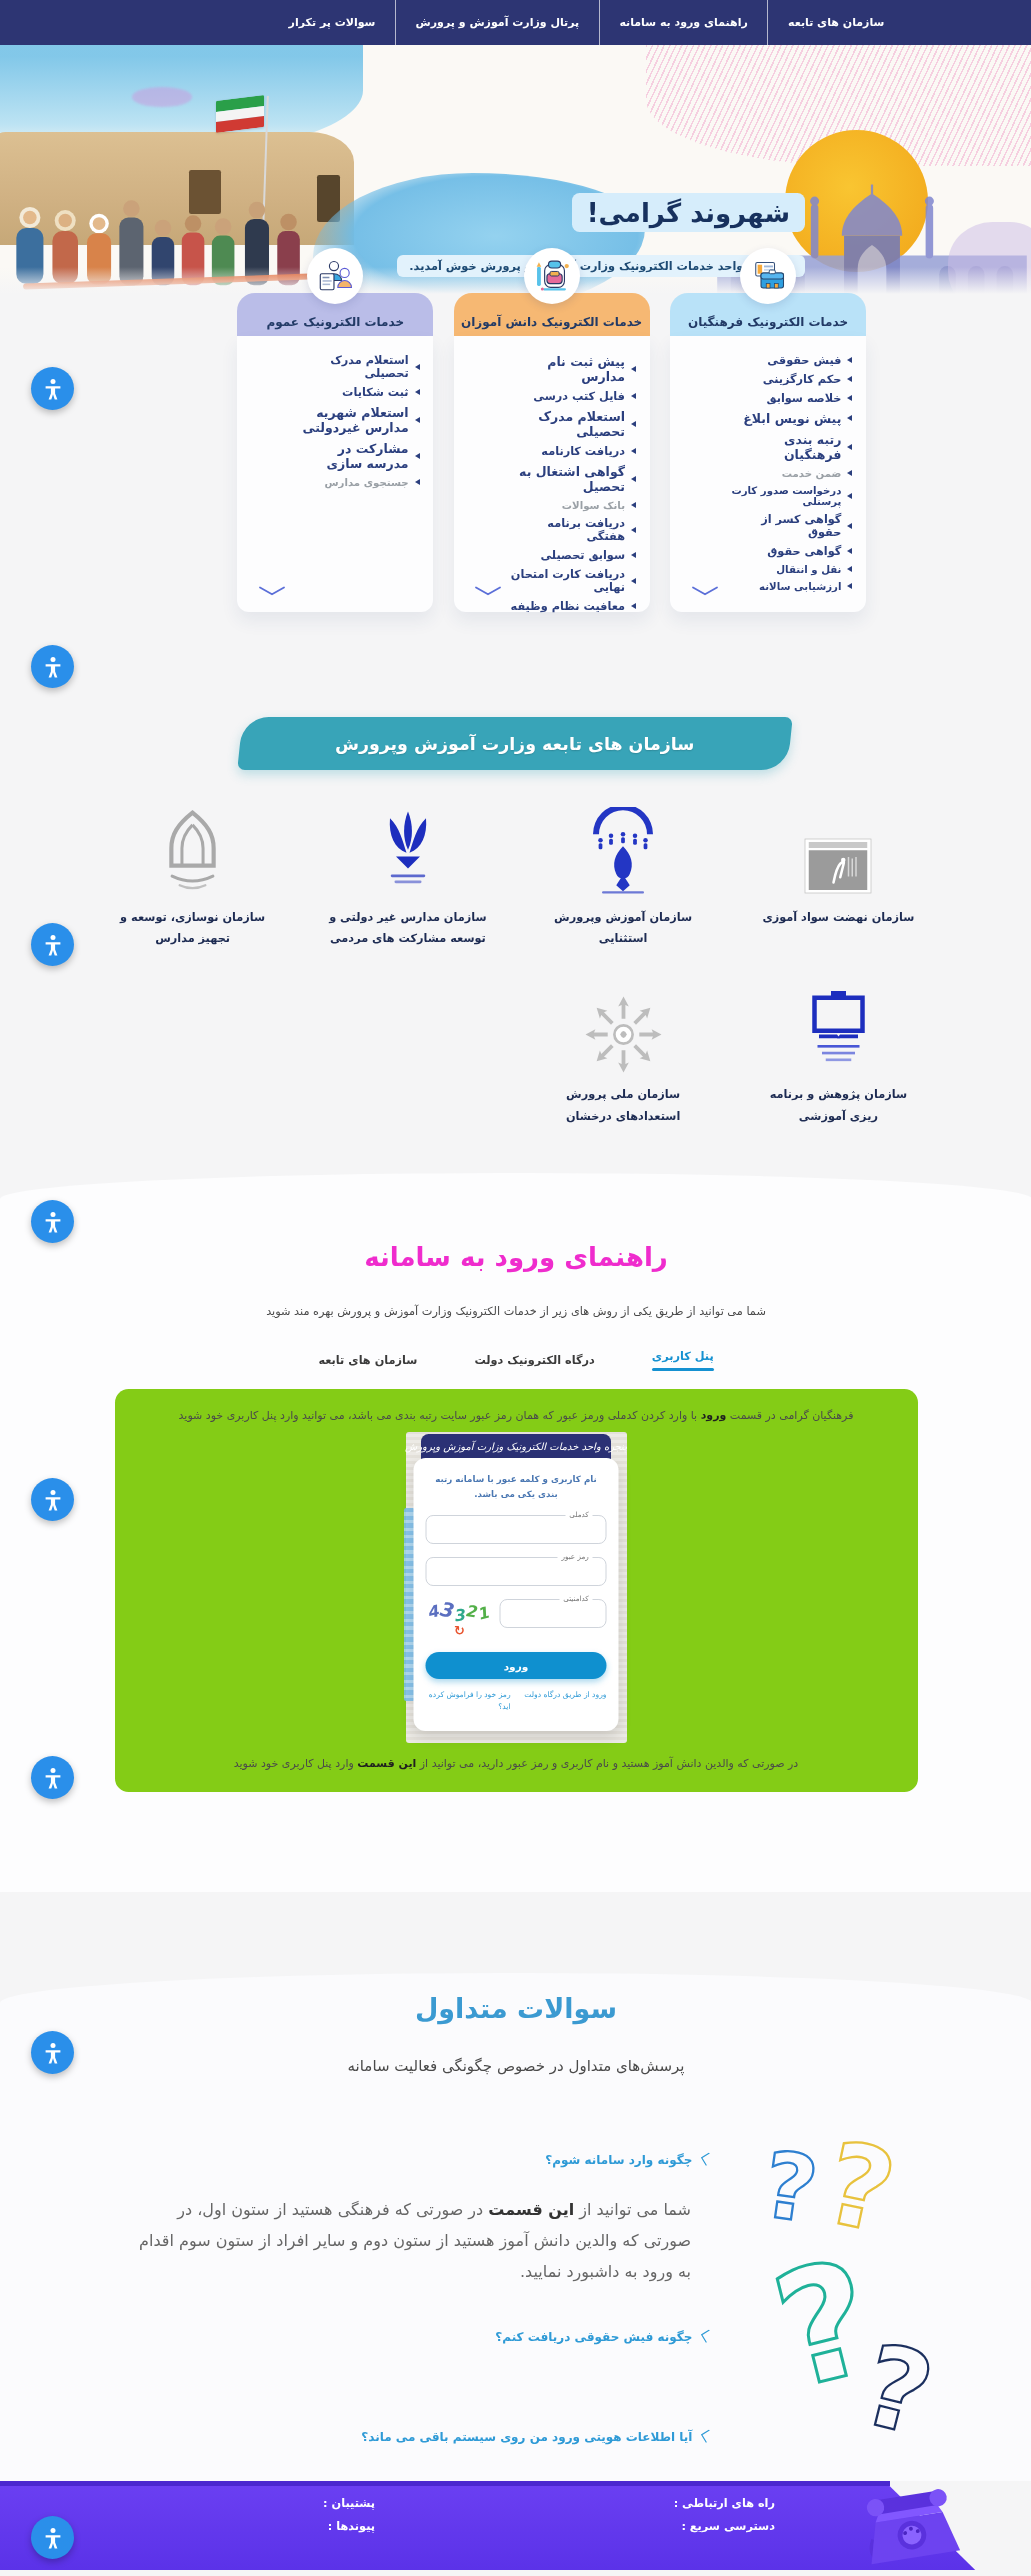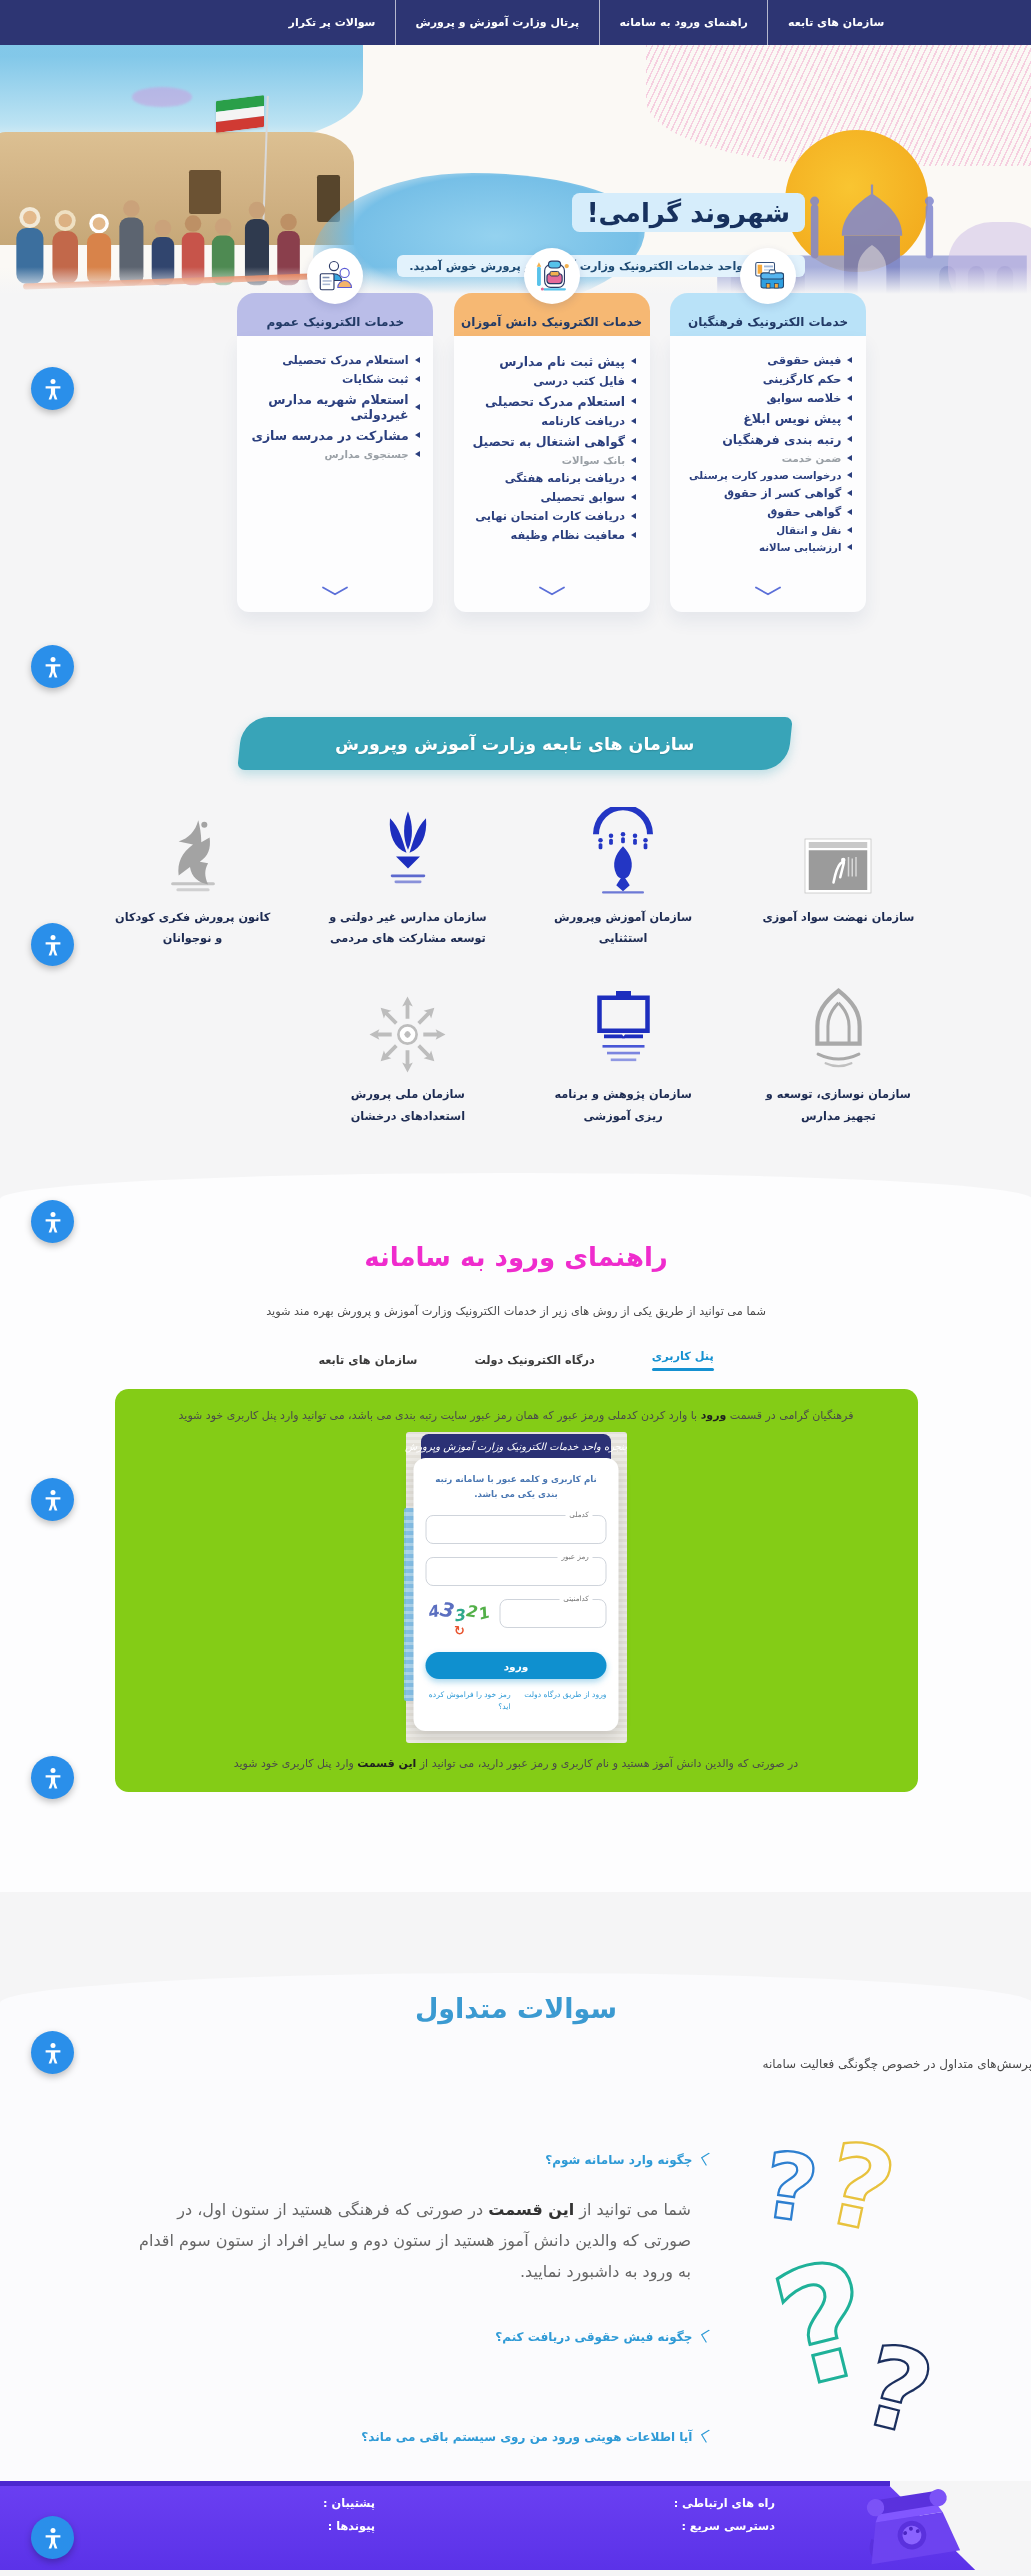--- a/index.html
+++ b/index.html
@@ -36,21 +36,21 @@
   .hero .fade { position: absolute; left: 0; bottom: 0; width: 100%; height: 27px; background: linear-gradient(rgba(246,246,247,0), #f5f5f6); }
 
   
   .cards-row { position: absolute; top: 248px; right: 166px; display: flex; gap: 20.4px; z-index: 20; }
   .service-card { width: 196px; display: flex; flex-direction: column; align-items: center; }
   .svc-icon-circle { width: 56px; height: 56px; border-radius: 50%; background: #fff; box-shadow: 0 3px 9px rgba(40,60,120,.14); display: flex; align-items: center; justify-content: center; margin-bottom: -11.3px; z-index: 2; }
   .svc-header { width: 100%; height: 43px; border-radius: 18px 18px 0 0; display: flex; align-items: flex-end; justify-content: center; padding-bottom: 6.8px; font-size: 12px; font-weight: bold; color: #223a66; }
   .theme-blue .svc-header { background: #b9e2f8; }
   .theme-orange .svc-header { background: #f6b873; }
   .theme-purple .svc-header { background: #babde8; }
-  .svc-body { width: 100%; height: 276px; background: #fdfdfe; border-radius: 0 0 12px 12px; box-shadow: 0 9px 16.6px rgba(40,60,120,.08); padding: 18px 13.6px 10.6px; display: flex; flex-direction: column; }
+  .svc-body { width: 100%; height: 276px; background: #fdfdfe; border-radius: 0 0 12px 12px; box-shadow: 0 9px 16.6px rgba(40,60,120,.08); padding: 18px 13.6px 10.6px; display: flex; flex-direction: row; }
   .svc-list { list-style: none; }
   .svc-item { display: flex; align-items: center; gap: 6px; margin-bottom: 6px; color: #2b3f7e; font-weight: bold; cursor: pointer; }
   .svc-item .tri { width: 0; height: 0; border-top: 3.4px solid transparent; border-bottom: 3.4px solid transparent; border-right: 5.3px solid #2b3f7e; flex: 0 0 auto; }
   .svc-item.sz-xl { font-size: 12.5px; }
   .svc-item.sz-lg { font-size: 11.3px; }
   .svc-item.sz-md { font-size: 10.2px; }
   .svc-item.is-muted { color: #9aa0a6; }
   .svc-more { margin-top: auto; align-self: center; cursor: pointer; padding: 1.5px 6px; }
 
   
@@ -96,21 +96,21 @@
   .cd3 { color: #53b049; transform: rotate(9deg); }
   .cd4 { color: #53b049; transform: rotate(-14deg) translateY(1.5px); }
   .captcha-refresh { margin-top: 1.5px; font-size: 13px; color: #e8542f; font-weight: bold; }
   .shot-submit { margin-top: 14.3px; width: 100%; height: 27px; border: none; border-radius: 13.6px; background: #0f90cf; color: #fff; font-family: inherit; font-size: 10.6px; font-weight: bold; box-shadow: 0 3px 6px rgba(15,144,207,.35); }
   .shot-links { margin-top: 9.8px; display: flex; justify-content: space-between; }
   .shot-links span { width: 47%; text-align: right; font-size: 7.6px; color: #2f9ad6; line-height: 1.55; }
 
   
   .sec-faq { position: absolute; top: 1973px; left: 0; width: 1032px; height: 508px; background: #fbfbfd; border-radius: 50% 50% 0 0 / 30px 30px 0 0; overflow: hidden; }
   .faq-title { padding-top: 19.6px; text-align: center; font-size: 27px; font-weight: bold; color: #3b9ad1; }
-  .faq-subtitle { margin-top: 33px; font-size: 12px; color: #4a4a4a; }
+  .faq-subtitle { margin-top: 33px; text-align: center; font-size: 15px; color: #4a4a4a; }
   .faq-list { position: absolute; top: 180px; right: 341px; width: 563px; }
   .faq-q { display: flex; align-items: center; gap: 6.8px; background: none; border: none; font-family: inherit; font-size: 12px; font-weight: bold; color: #2e9ad6; cursor: pointer; margin-right: -18px; }
   .faq-caret { display: inline-flex; transform: rotate(14deg) translateY(-1.5px); }
   .faq-a { margin-top: 27px; font-size: 16px; color: #666; line-height: 1.95; }
   .faq-a b { color: #333; }
   .faq-item + .faq-item { margin-top: 42px; }
   .faq-item.third { margin-top: 86px; }
   .qmark { position: absolute; font-weight: bold; color: transparent; direction: ltr; line-height: 1; font-family: "DejaVu Sans", sans-serif; }
   .qm-blue   { left: 764px; top: 169px; font-size: 91px; transform: rotate(8deg);  -webkit-text-stroke: 2.3px #2d7fd0; }
   .qm-yellow { left: 827px; top: 159px; font-size: 113px; transform: rotate(12deg); -webkit-text-stroke: 2.3px #e8c23d; }
@@ -442,31 +442,20 @@
         <path d="M12 13 C10 36 18 53 34 59 C29 43 25 26 12 13 Z"></path>
         <path d="M60 13 C62 36 54 53 38 59 C43 43 47 26 60 13 Z"></path>
         <path d="M20 64 L52 64 L36 80 Z"></path>
         <rect x="13" y="88" width="46" height="3.5" rx="1.75" opacity=".7"></rect>
         <rect x="18" y="96" width="36" height="3.5" rx="1.75" opacity=".5"></rect>
       </svg>
         </div>
       <div class="org-name">سازمان مدارس غیر دولتی و توسعه مشارکت های مردمی</div>
     </div>
 
-    <div class="org">
-      <div class="org-logo-box">
-          <svg width="74" height="79" viewBox="0 0 98 104" fill="#a3a3a3">
-        <path d="M56 4 c-4 15 -13 24 -26 28 l19 4 c-15 11 -21 24 -19 41 l15 -11 c2 13 11 21 24 23 c-5 -11 -5 -19 0 -28 l-11 -2 c11 -7 15 -17 13 -32 l-11 6 c0 -11 -2 -21 -4 -29 z"></path>
-        <circle cx="64" cy="10" r="4"></circle>
-        <rect x="20" y="86" width="58" height="4" rx="2" opacity=".6"></rect>
-        <rect x="27" y="94" width="44" height="4" rx="2" opacity=".45"></rect>
-      </svg>
-        </div>
-      <div class="org-name">کانون پرورش فکری کودکان و نوجوانان</div>
-    </div>
 
     <div class="org">
       <div class="org-logo-box">
           <svg width="77" height="88" viewBox="0 0 102 116" fill="none" stroke="#a9a9a9">
         <path d="M51 6 C31 22 23 35 23 53 L23 76 L79 76 L79 53 C79 35 71 22 51 6 Z" stroke-width="5.5"></path>
         <path d="M51 22 C41 32 37 41 37 53 L37 76" stroke-width="4"></path>
         <path d="M51 22 C61 32 65 41 65 53 L65 76" stroke-width="4"></path>
         <path d="M24 90 q27 13 54 0" stroke-width="4" stroke-linecap="round"></path>
         <path d="M34 102 q17 8 34 0" stroke-width="3" stroke-linecap="round" opacity=".7"></path>
       </svg>

